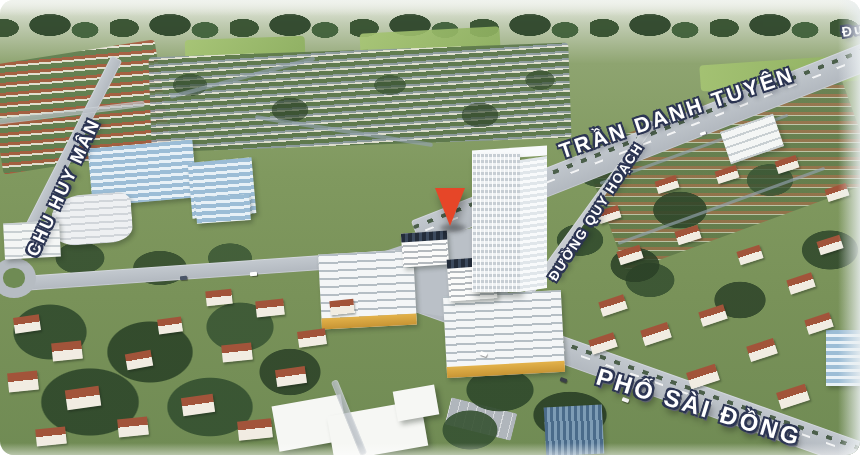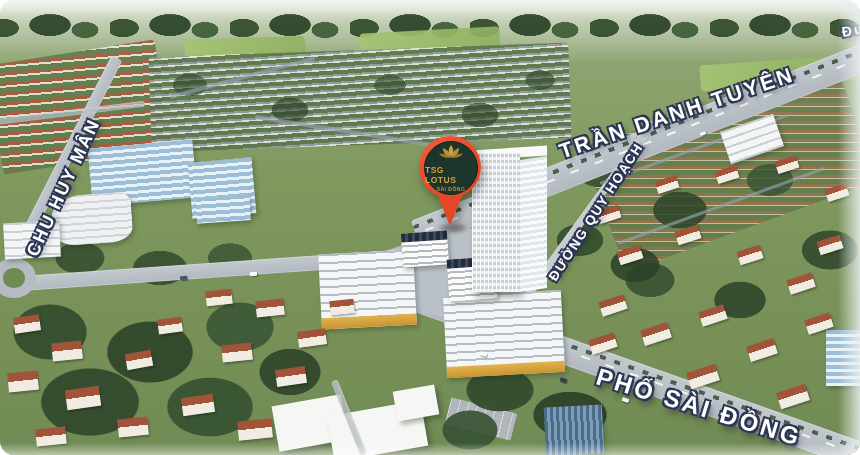--- a/index.html
+++ b/index.html
@@ -227,31 +227,18 @@
 
   <div class="abs street-label lbl-chm">CHU HUY MÂN</div>
   <div class="abs street-label lbl-tdt">TRẦN DANH TUYÊN</div>
   <div class="abs street-label lbl-dqh">ĐƯỜNG QUY HOẠCH</div>
   <div class="abs street-label lbl-psd">PHỐ SÀI ĐỒNG</div>
   <div class="abs street-label lbl-edge">Đư</div>
 
   <div class="abs pin-shadow"></div>
   <div class="abs pin">
     <div class="tail"></div>
-    <div class="head">
-      <div class="inner">
-        <svg width="26" height="19" viewBox="0 0 26 19">
-          <path d="M13 0 C10 4 10 8.5 13 11.5 C16 8.5 16 4 13 0Z" fill="#cda33e"></path>
-          <path d="M5 3 C5 8 8 11.5 13 12.5 C12 7.5 10 5 5 3Z" fill="#b8923a"></path>
-          <path d="M21 3 C21 8 18 11.5 13 12.5 C14 7.5 16 5 21 3Z" fill="#b8923a"></path>
-          <path d="M1 8.5 C4 12.5 8 13.5 13 12.5 C9 9.5 5 8.5 1 8.5Z" fill="#9c7c30"></path>
-          <path d="M25 8.5 C22 12.5 18 13.5 13 12.5 C17 9.5 21 8.5 25 8.5Z" fill="#9c7c30"></path>
-        </svg>
-        <div class="t1">TSG LOTUS</div>
-        <div class="t2">SÀI ĐỒNG</div>
-      </div>
-    </div>
   </div>
 
   <div class="abs ov ov-top"></div>
   <div class="abs ov ov-right"></div>
   <div class="abs ov ov-bottom"></div>
 </div>
 
 </body></html>

